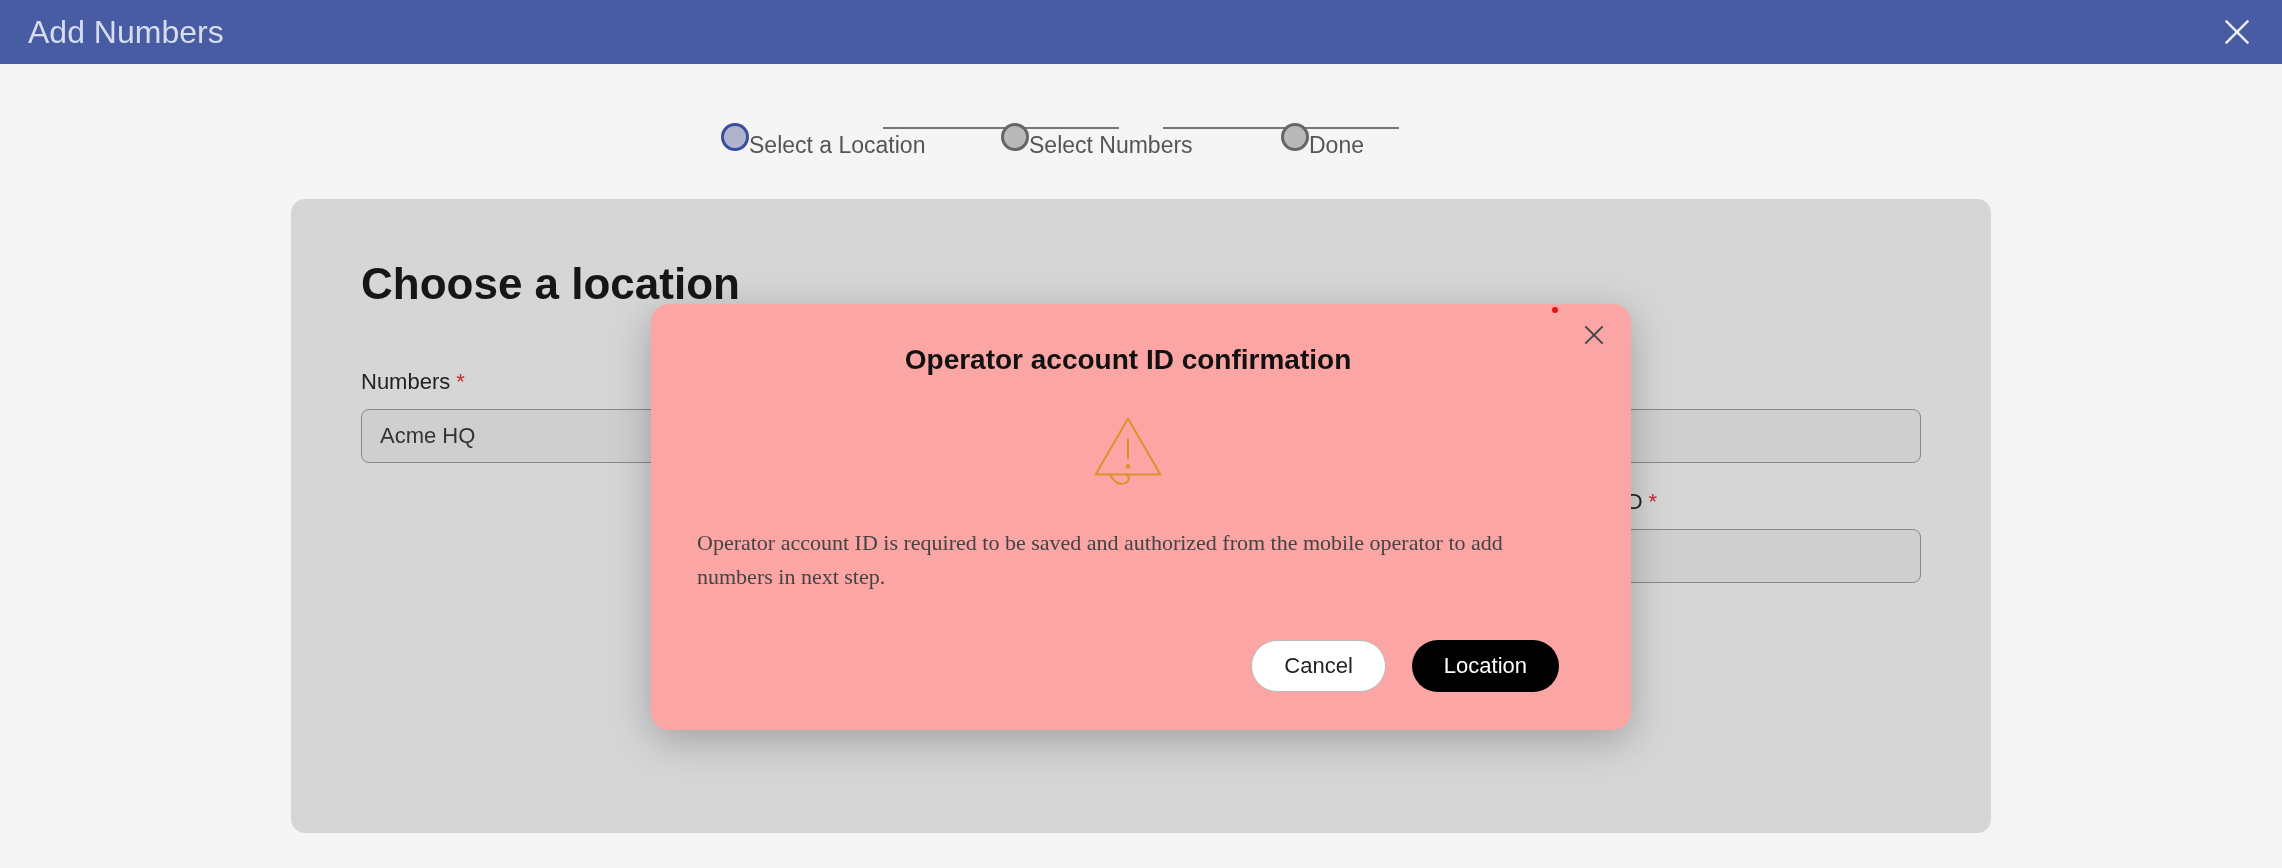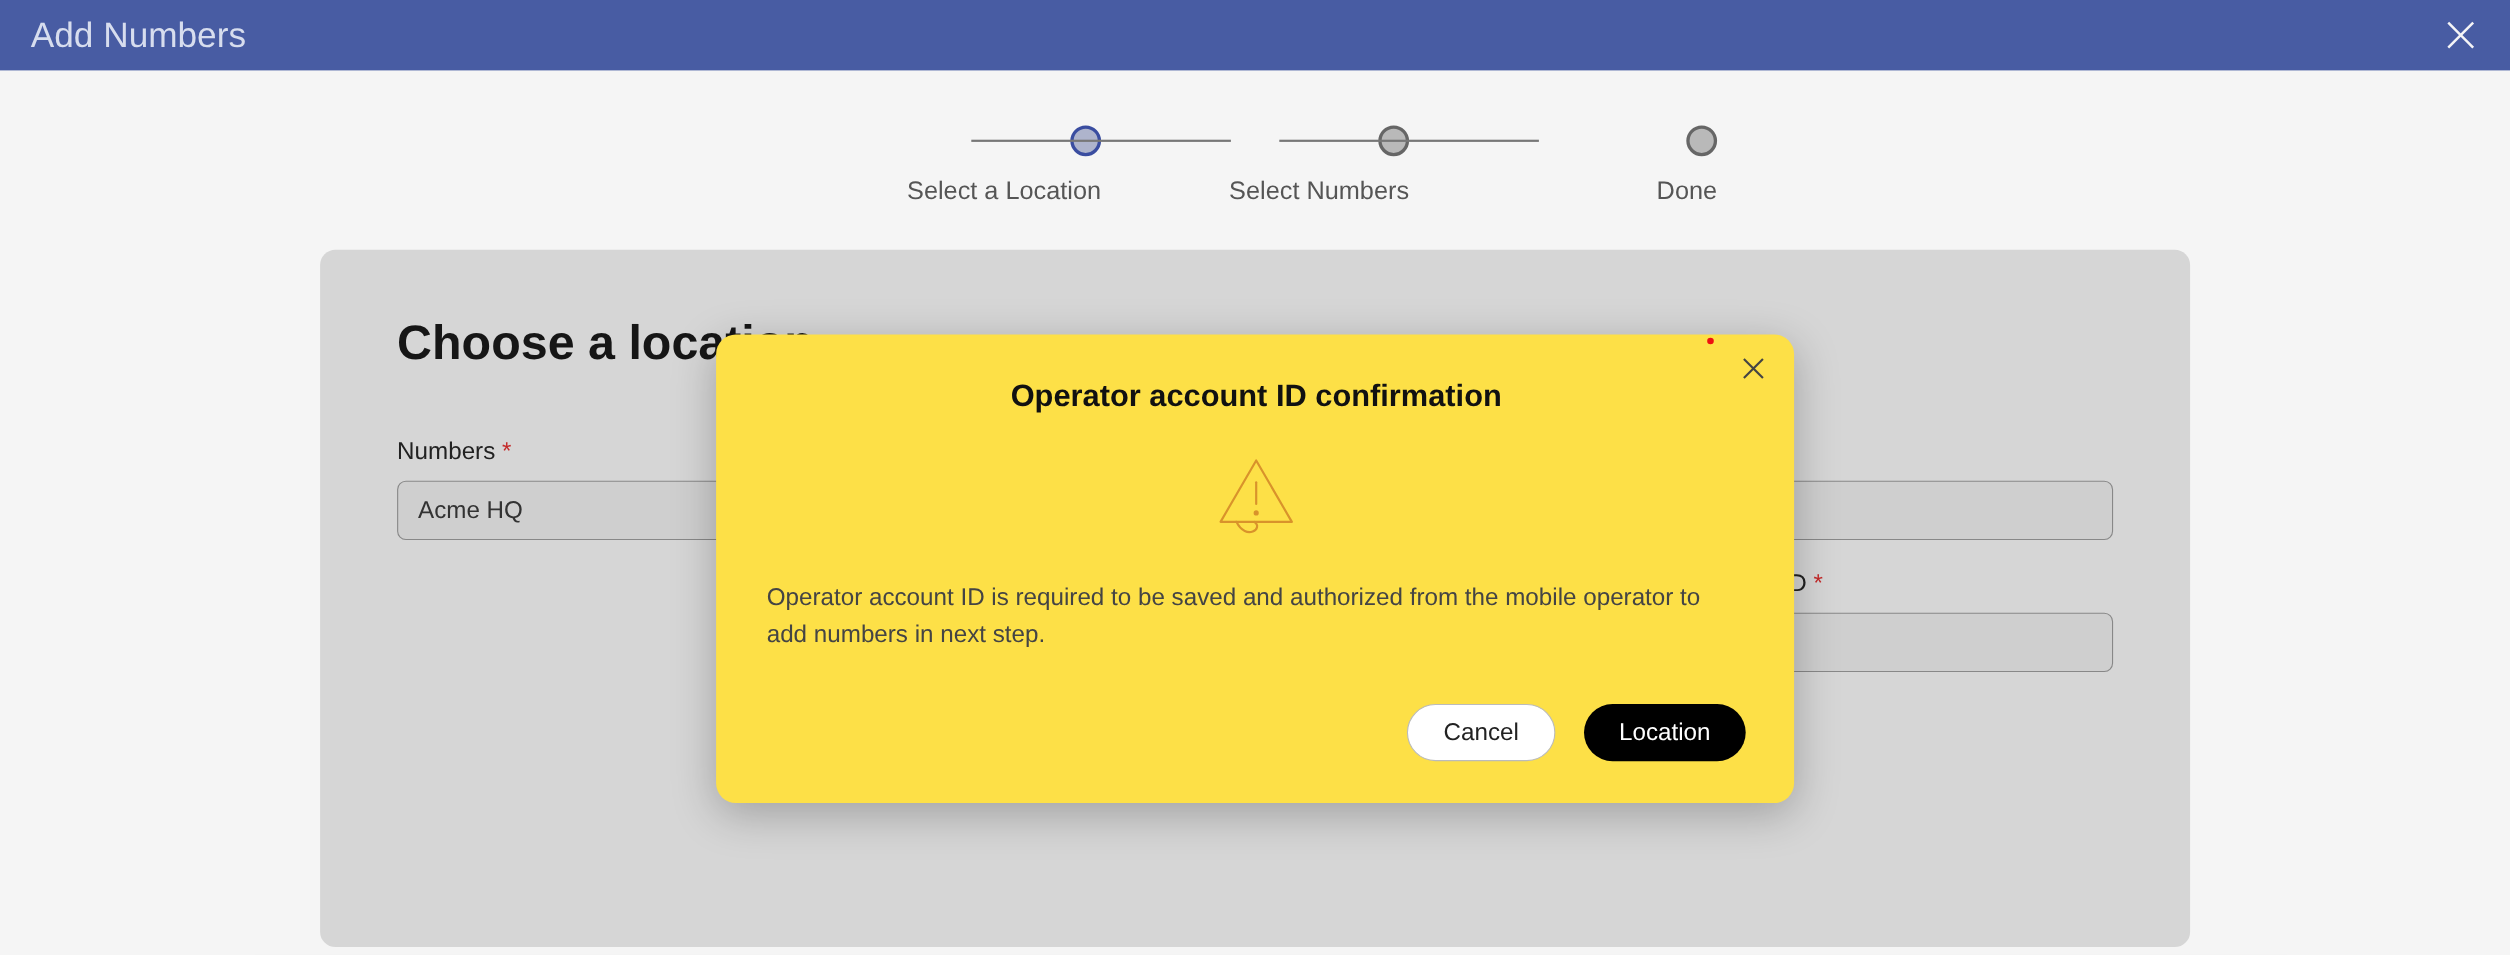--- a/index.html
+++ b/index.html
@@ -44,22 +44,22 @@
   
   .stepper {
     display: flex;
     align-items: flex-start;
     justify-content: center;
     padding-top: 50px;
     gap: 0;
   }
   .step {
     display: flex;
-    flex-direction: column;
-    align-items: flex-end;
+    flex-direction: row;
+    align-items: center;
     width: 280px;
     position: relative;
   }
   .step-circle {
     width: 22px;
     height: 22px;
     border-radius: 50%;
     border: 3px solid #666;
     background: #b9b9b9;
   }
@@ -140,24 +140,24 @@
     background: rgba(120,120,120,0.0);
   }
 
   
   .modal {
     position: absolute;
     left: 50%;
     top: 240px;
     transform: translate(-50%, 0);
     width: 980px;
-    background: #fde047;
+    background: #fca5a5;
     border-radius: 18px;
     box-shadow: 0 10px 40px rgba(0,0,0,.25);
-    padding: 36px 44px 38px 46px;
+    padding: 36px 72px 38px 46px;
     box-sizing: border-box;
   }
   .modal-close {
     position: absolute;
     top: 18px;
     right: 24px;
     cursor: pointer;
     color: #444;
   }
   .modal-title {
@@ -170,20 +170,21 @@
   .warn-icon {
     display: flex;
     justify-content: center;
     margin-bottom: 30px;
   }
   .modal-text {
     font-size: 22px;
     color: #444;
     line-height: 1.55;
     margin: 0 0 46px 0;
+    font-family: Liberation Serif, serif;
   }
   .modal-actions {
     display: flex;
     justify-content: flex-end;
     gap: 26px;
   }
   .btn {
     height: 52px;
     padding: 0 32px;
     border-radius: 30px;

